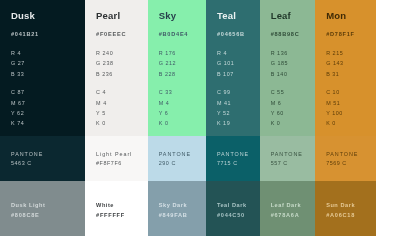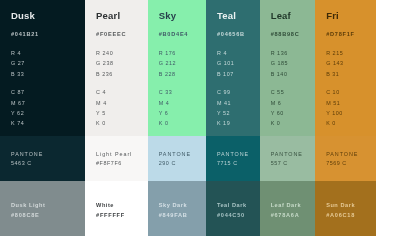--- a/index.html
+++ b/index.html
@@ -229,21 +229,21 @@
         <div class="pantone-label">PANTONE</div>
         <div class="pantone-code">557 C</div>
       </div>
       <div class="band-dark" style="background: rgb(111, 144, 115); color: rgb(198, 218, 200);">
         <div class="dark-name">Leaf Dark</div>
         <div class="dark-hex">#678A6A</div>
       </div>
     </div>
     <div class="swatch-col" style="width: 68px;">
       <div class="band-main" style="background: rgb(215, 145, 44); color: rgb(92, 60, 8);">
-        <div class="sw-name" style="color: rgb(62, 42, 6);">Fri</div>
+        <div class="sw-name" style="color: rgb(62, 42, 6);">Mon</div>
         <div class="sw-hex">#D78F1F</div>
         <ul class="sw-values rgb-block">
           <li>R 215</li>
           <li>G 143</li>
           <li>B 31</li>
         </ul>
         <ul class="sw-values">
           <li>C 10</li>
           <li>M 51</li>
           <li>Y 100</li>

